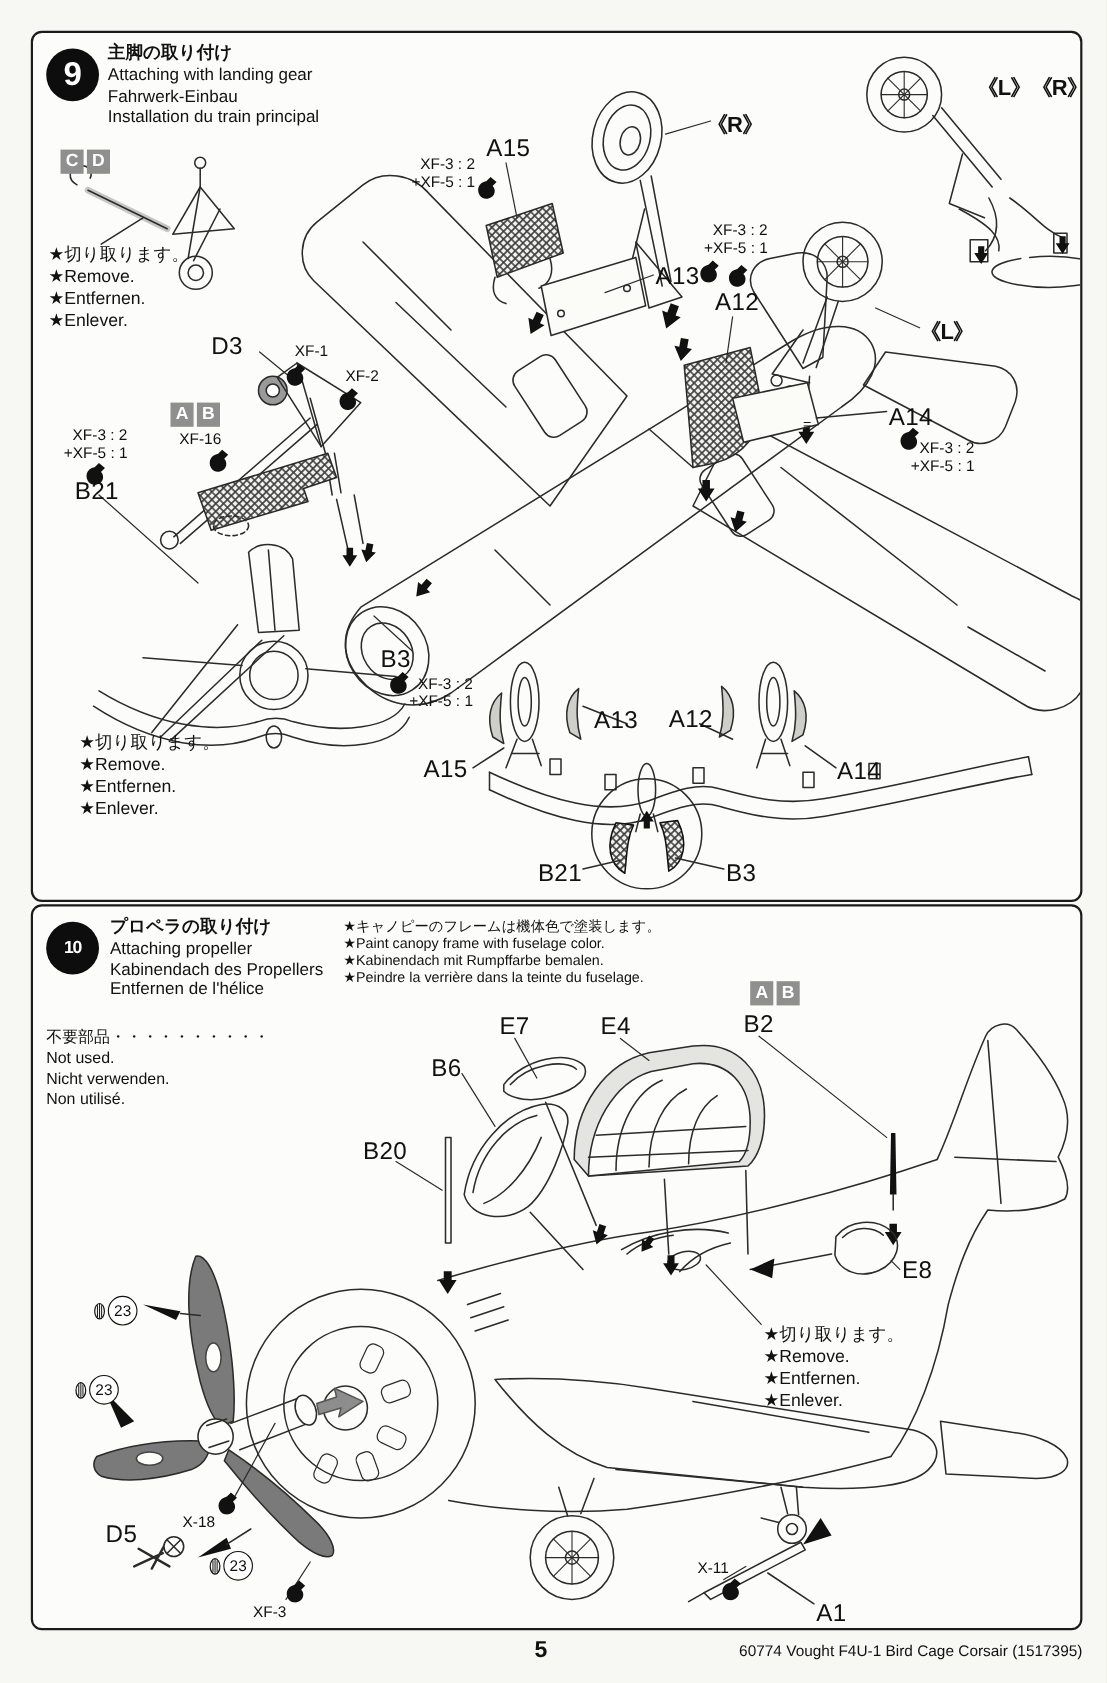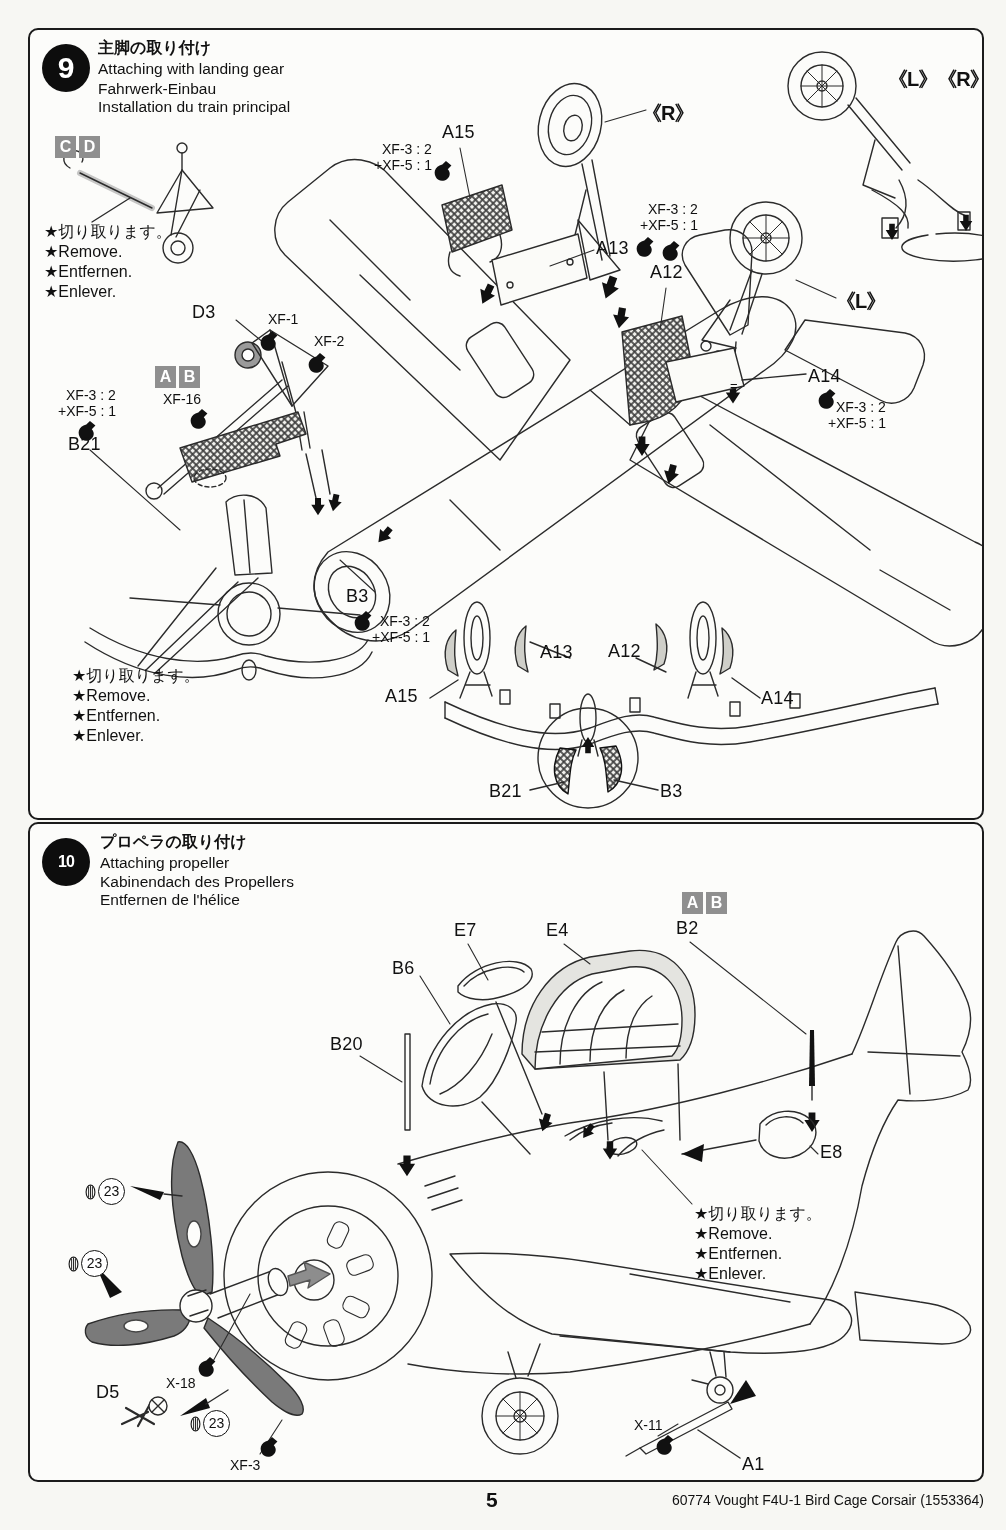--- a/index.html
+++ b/index.html
@@ -8,21 +8,21 @@
   .panel{position:absolute;background:#fcfcfa;border:2.5px solid #1b1b1b;border-radius:10px;}
   #panel9{left:28px;top:28px;width:952px;height:788px;}
   #panel10{left:28px;top:822px;width:952px;height:656px;}
   .art{position:absolute;left:0;top:0;}
   .abs{position:absolute;white-space:nowrap;}
   .step-badge{position:absolute;width:48px;height:48px;border-radius:50%;background:#0d0d0d;color:#fff;
               display:flex;align-items:center;justify-content:center;font-weight:700;}
   .n9{font-size:30px;} .n10{font-size:16px;letter-spacing:-1px;}
   .title-ja{font-size:16px;font-weight:600;}
   .title-l{font-size:15.5px;}
-  .part-label{font-size:18px;letter-spacing:.3px;}
+  .part-label{font-size:22px;letter-spacing:.3px;}
   .paint-label{font-size:14px;line-height:1.1;}
   .orient-label{font-size:20px;font-weight:700;letter-spacing:-1px;}
   .note{font-size:16px;line-height:20px;}
   .note-s{font-size:13px;line-height:15.5px;}
   .sprues{display:flex;gap:3px;}
   .sprue-badge{width:21px;height:22px;background:#8f8f8f;color:#fff;text-align:center;
                font-weight:700;font-size:16px;line-height:22px;}
   .circle-badge{position:absolute;width:25px;height:25px;border:1.7px solid #111;border-radius:50%;
                 text-align:center;line-height:25px;font-size:14px;background:#fff;}
   .chip{position:absolute;width:23px;height:21px;}
@@ -465,21 +465,33 @@
     </svg>
 
     <div class="step-badge n10" style="left:12px;top:14px">
         <span>10</span>
       </div>
     <div class="abs title-ja" style="left:70px;top:8px">プロペラの取り付け</div>
     <div class="abs title-l" style="left:70px;top:30px">Attaching propeller</div>
     <div class="abs title-l" style="left:70px;top:49px">Kabinendach des Propellers</div>
     <div class="abs title-l" style="left:70px;top:67px">Entfernen de l'hélice</div>
 
-
+    <div class="abs note-s" style="left:282px;top:10px">
+      <div>★キャノピーのフレームは機体色で塗装します。</div>
+      <div>★Paint canopy frame with fuselage color.</div>
+      <div>★Kabinendach mit Rumpffarbe bemalen.</div>
+      <div>★Peindre la verrière dans la teinte du fuselage.</div>
+    </div>
+
+    <div class="abs nu" style="left:12px;top:110px">
+      <div>不要部品・・・・・・・・・・</div>
+      <div>Not used.</div>
+      <div>Nicht verwenden.</div>
+      <div>Non utilisé.</div>
+    </div>
 
     <div class="abs sprues" style="left:652px;top:68px">
       <span class="sprue-badge">A</span>
       <span class="sprue-badge">B</span>
     </div>
 
     <div class="abs part-label" style="left:424px;top:96px">E7</div>
     <div class="abs part-label" style="left:516px;top:96px">E4</div>
     <div class="abs part-label" style="left:646px;top:94px">B2</div>
     <div class="abs part-label" style="left:362px;top:134px">B6</div>
@@ -516,14 +528,14 @@
         <use href="#i-paint"></use>
       </svg>
     <div class="abs paint-label" style="left:604px;top:594px">X-11</div>
     <svg class="chip" style="left:626px;top:610px" viewBox="0 0 23 23">
         <use href="#i-paint"></use>
       </svg>
     <div class="abs part-label" style="left:712px;top:630px">A1</div>
   </section>
 
   <div class="footer-page">5</div>
-  <div class="footer-product">60774  Vought F4U-1 Bird Cage Corsair (1553364)</div>
+  <div class="footer-product">60774  Vought F4U-1 Bird Cage Corsair (1517395)</div>
 </div>
 
 </body></html>

